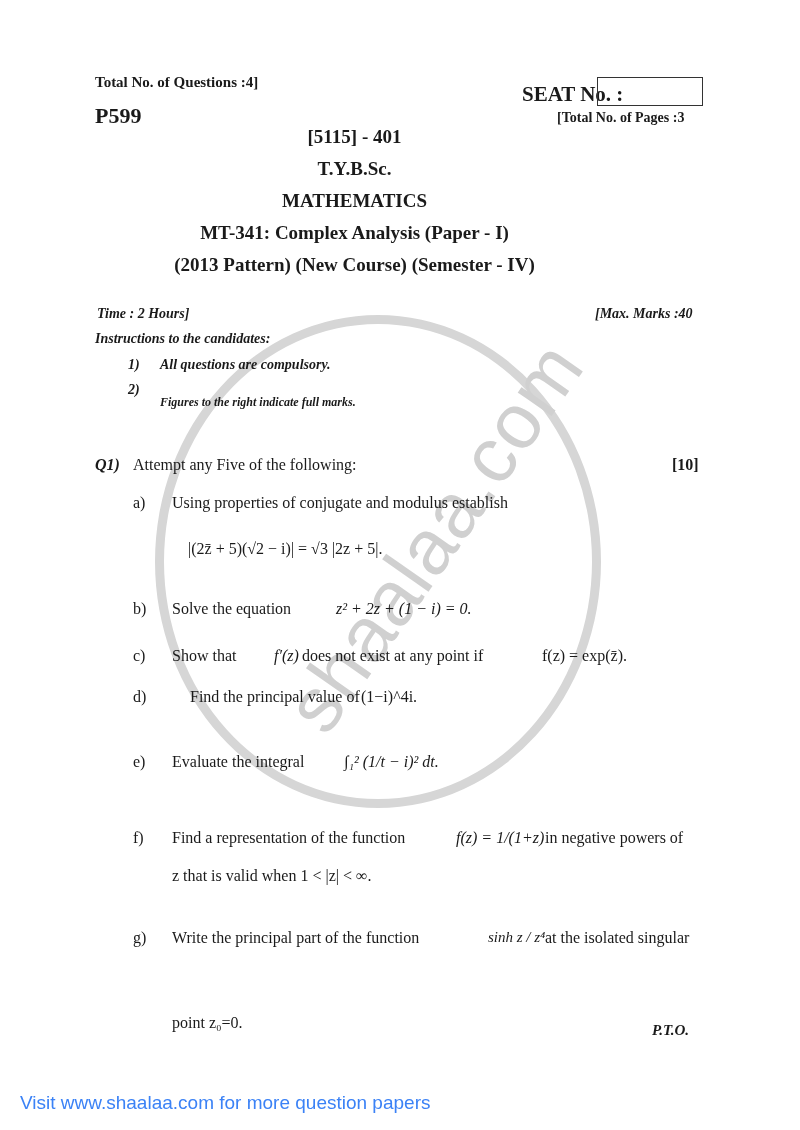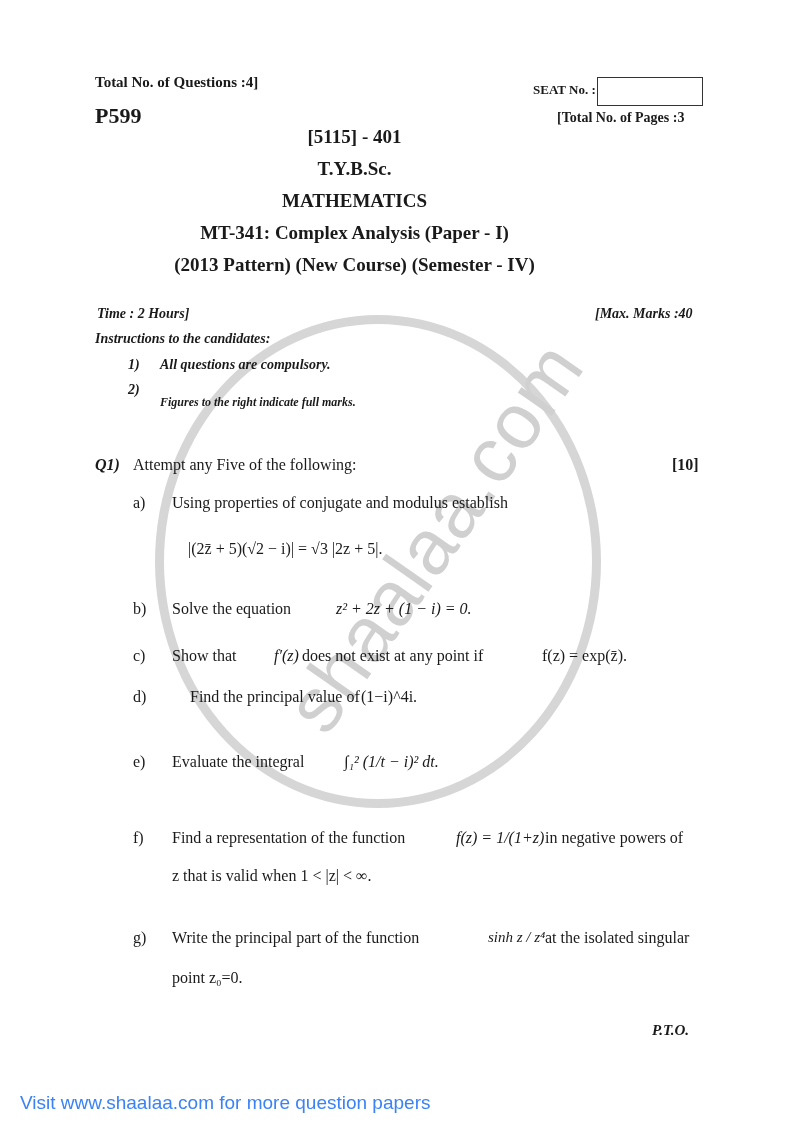--- a/index.html
+++ b/index.html
@@ -28,21 +28,21 @@
   .footer { font-family:"Liberation Sans", "DejaVu Sans", sans-serif; font-size:19px; color:#3b82f6; }
 </style>
 </head>
 <body>
 
 <div class="watermark-ring"></div>
 <div class="watermark-text">shaalaa.com</div>
 
 <div class="abs b txt" style="left:95px; top:74px; font-size:15px;">Total No. of Questions :4]</div>
 <div class="abs b txt" style="left:95px; top:103px; font-size:22px;">P599</div>
-<div class="abs b txt" style="left:533px; top:82px; font-size:13px;">SEAT No. :</div>
+<div class="abs b txt" style="left:522px; top:82px; font-size:21px;">SEAT No. :</div>
 <div class="seat-box txt"></div>
 <div class="abs b txt" style="left:557px; top:110px; font-size:14px;">[Total No. of Pages :3</div>
 
 <div class="center b txt" style="top:126px; font-size:19px;">[5115] - 401</div>
 <div class="center b txt" style="top:158px; font-size:19px;">T.Y.B.Sc.</div>
 <div class="center b txt" style="top:190px; font-size:19px;">MATHEMATICS</div>
 <div class="center b txt" style="top:222px; font-size:19px;">MT-341: Complex Analysis (Paper - I)</div>
 <div class="center b txt" style="top:254px; font-size:19px;">(2013 Pattern) (New Course) (Semester - IV)</div>
 
 <div class="abs bi txt" style="left:97px; top:306px; font-size:14px;">Time : 2 Hours]</div>
@@ -83,17 +83,17 @@
 <div class="abs txt" style="left:133px; top:829px; font-size:16px;">f)</div>
 <div class="abs txt" style="left:172px; top:829px; font-size:16px;">Find a representation of the function</div>
 <div class="abs txt math m-i" style="left:440px; top:829px; font-size:16px;">f(z) = 1/(1+z)</div>
 <div class="abs txt" style="left:545px; top:829px; font-size:16px;">in negative powers of</div>
 <div class="abs txt" style="left:172px; top:867px; font-size:16px;">z that is valid when 1 &lt; |z| &lt; ∞.</div>
 
 <div class="abs txt" style="left:133px; top:929px; font-size:16px;">g)</div>
 <div class="abs txt" style="left:172px; top:929px; font-size:16px;">Write the principal part of the function</div>
 <div class="abs txt math m-i" style="left:472px; top:929px; font-size:15px;">sinh z / z⁴</div>
 <div class="abs txt" style="left:545px; top:929px; font-size:16px;">at the isolated singular</div>
-<div class="abs txt" style="left:172px; top:969px; font-size:16px;">point z₀=0.</div>
+<div class="abs txt" style="left:172px; top:1014px; font-size:16px;">point z₀=0.</div>
 
 <div class="abs bi txt" style="left:652px; top:1022px; font-size:15px;">P.T.O.</div>
 
 <div class="abs footer txt" style="left:20px; top:1092px;">Visit www.shaalaa.com for more question papers</div>
 
 </body></html>

